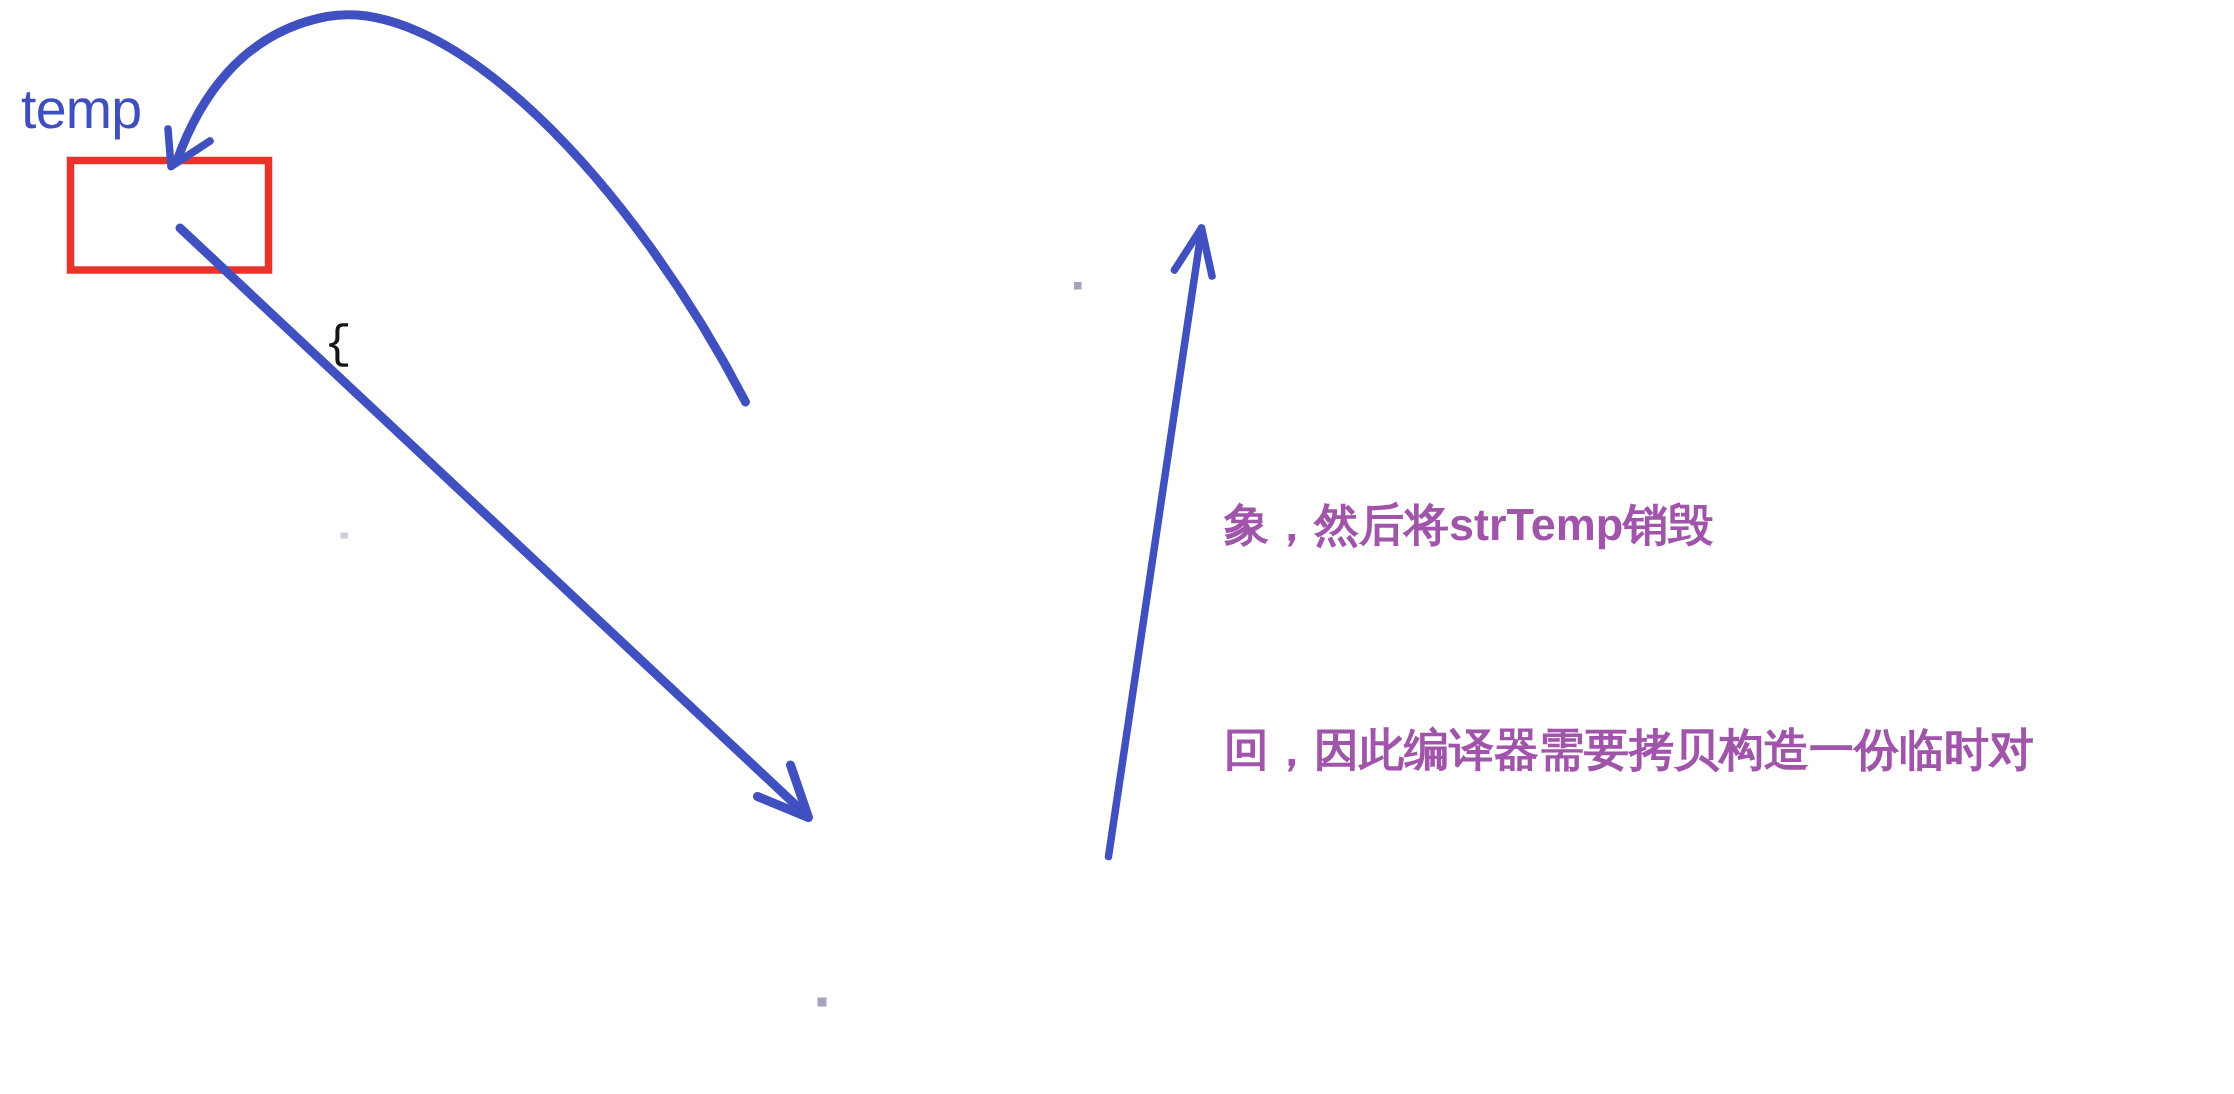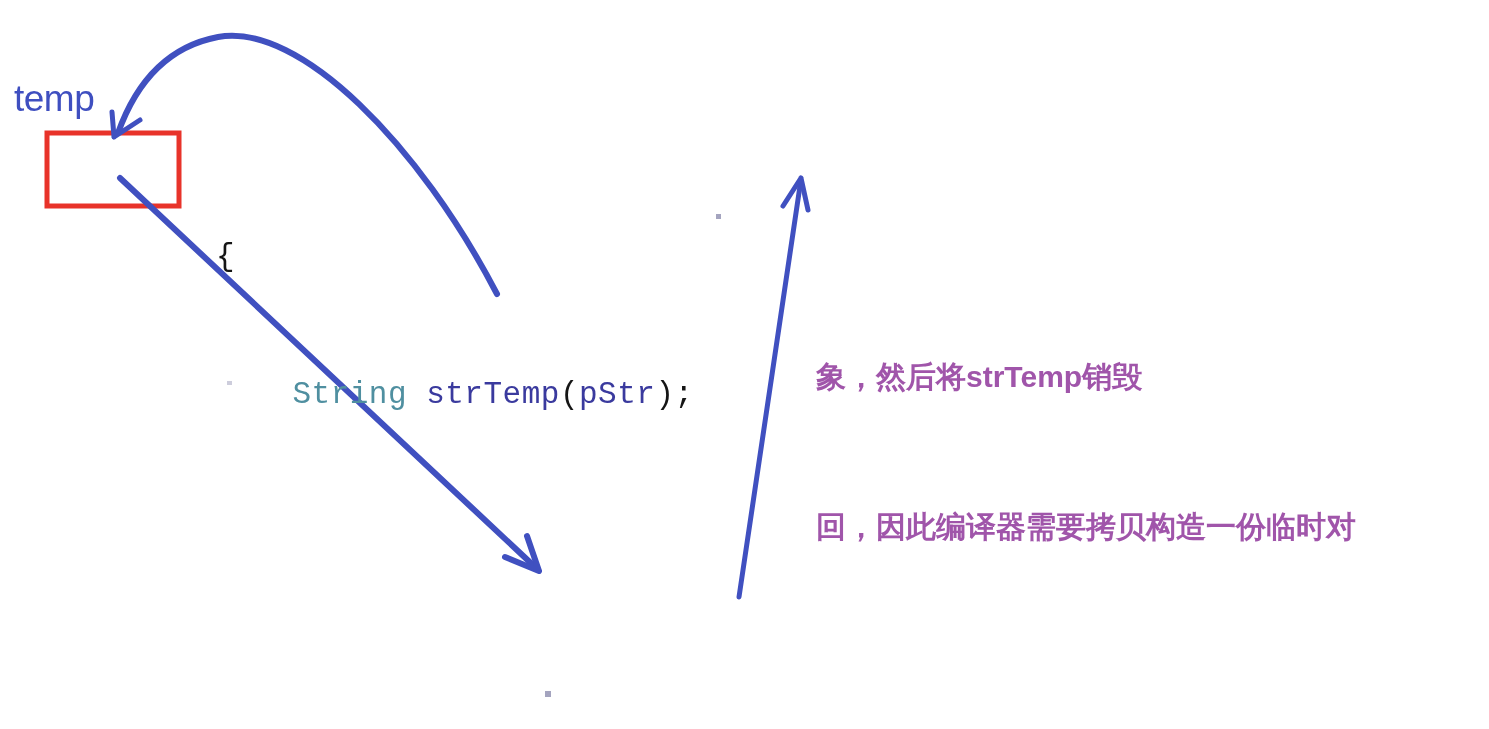--- a/index.html
+++ b/index.html
@@ -7,21 +7,20 @@
     padding: 0;
     background: #ffffff;
   }
   #canvas {
     position: relative;
     width: 1489px;
     height: 673px;
     background: #ffffff;
     overflow: hidden;
     font-family: "Liberation Sans", sans-serif;
-    margin-top: 26px;
   }
 
   
   #annotations {
     position: absolute;
     left: 0; top: 0;
     width: 1489px;
     height: 729px;
     pointer-events: none;
   }
@@ -104,21 +103,20 @@
     <path d="M 539,545 L 505,531 M 539,545 L 527,510" fill="none" stroke="#4050c0" stroke-width="6" stroke-linecap="round" stroke-linejoin="round"></path>
 
     <path d="M 739,571 L 800,160" fill="none" stroke="#4050c0" stroke-width="5" stroke-linecap="round"></path>
     <path d="M 801,152 L 783,180 M 801,152 L 808,184" fill="none" stroke="#4050c0" stroke-width="5" stroke-linecap="round"></path>
   </svg>
 
   <div class="temp-label">temp</div>
 
   <div class="code">
     <span class="ln"><span class="tok-punc">{</span></span>
-    <span class="ln"><span class="tok-plain">    </span><span class="tok-type">String</span><span class="tok-plain"> </span><span class="tok-var">strTemp</span><span class="tok-punc">(</span><span class="tok-var">pStr</span><span class="tok-punc">);</span></span>
     
     
     
     
     
     
     
     
   </div>
 

